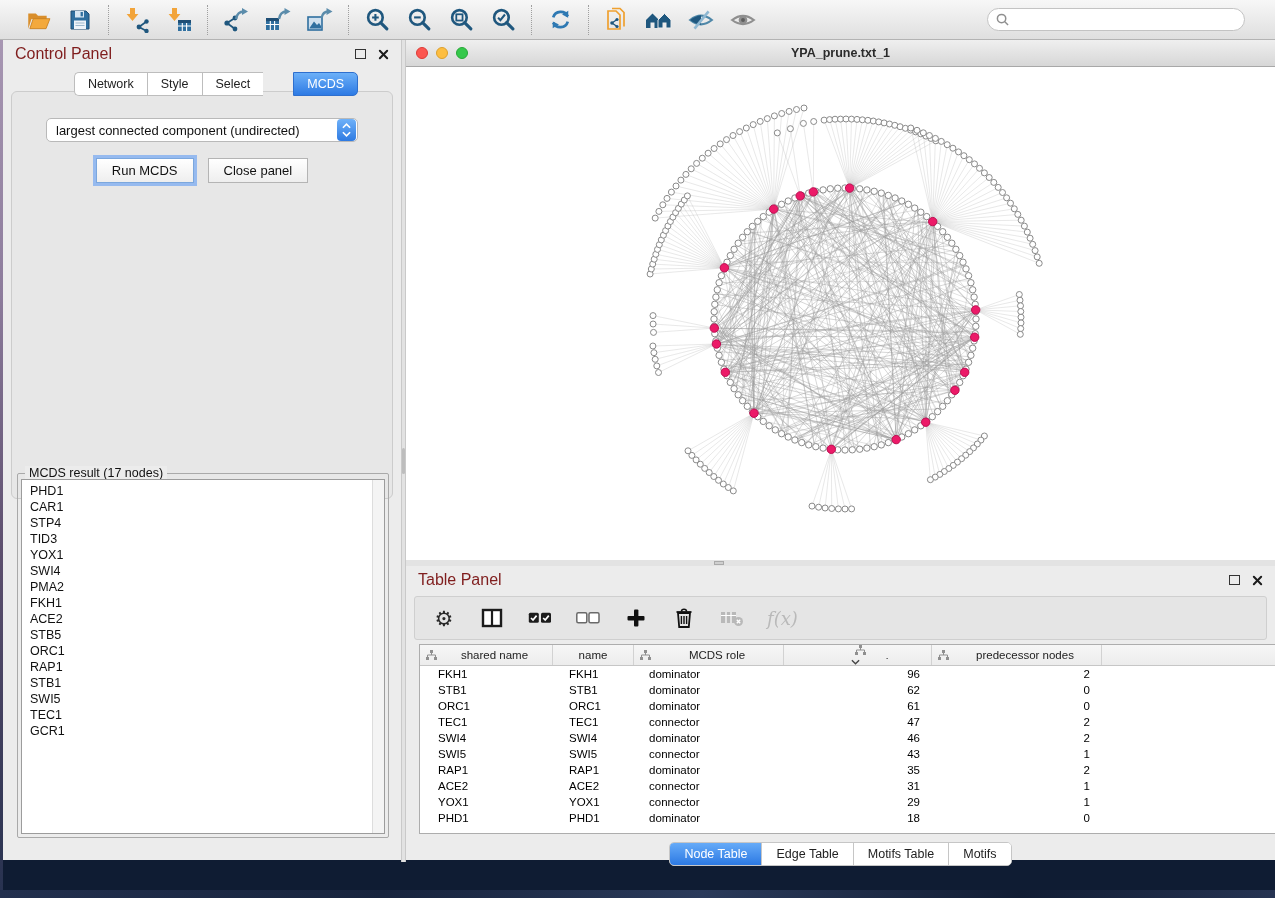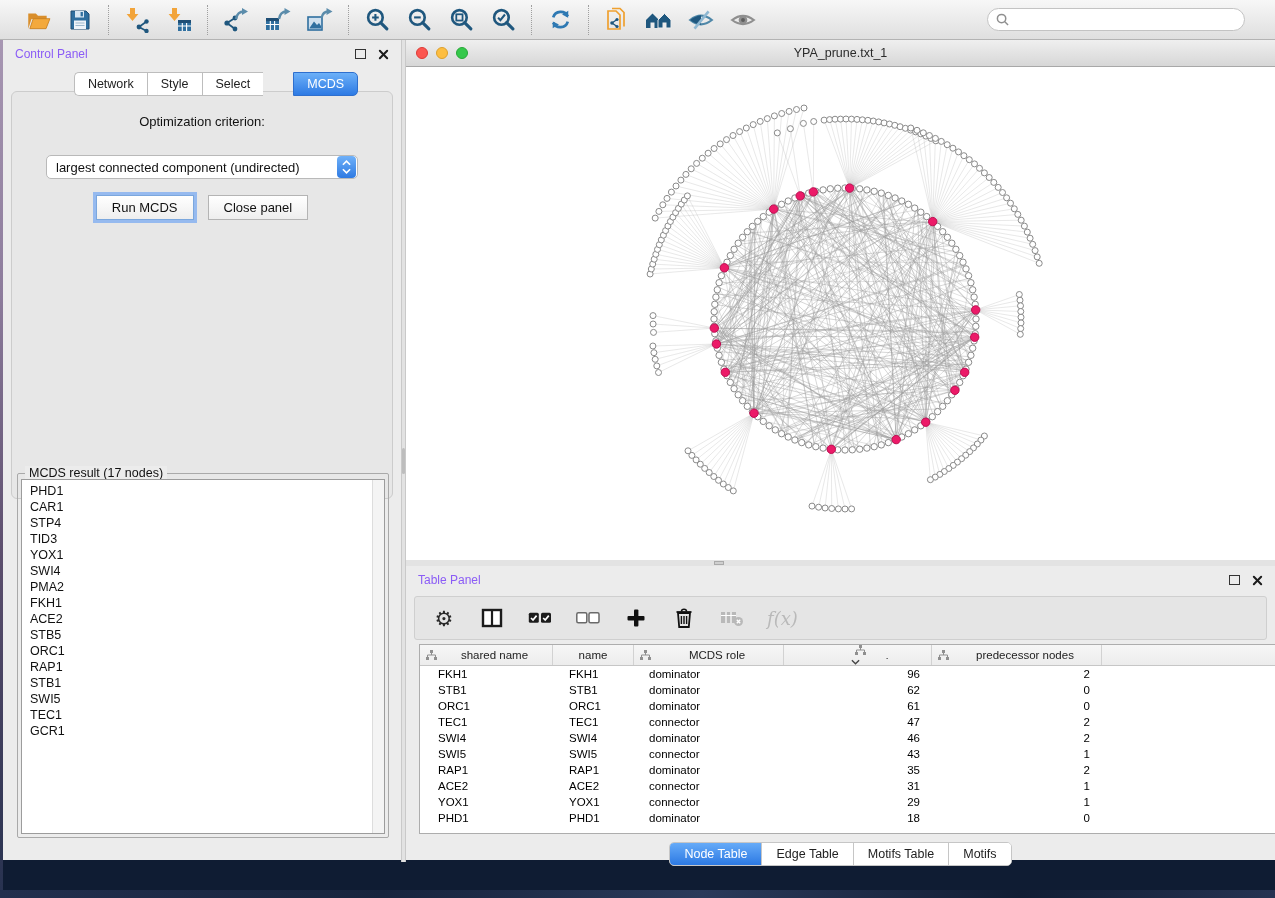--- a/index.html
+++ b/index.html
@@ -21,21 +21,21 @@
   .tb-sep { width:1px; height:30px; border-left:1px dotted #9f9f9f; }
   .tb-btn { width:28px; height:28px; display:flex; align-items:center; justify-content:center; cursor:default; }
   .tb-spacer { flex:1; }
   .searchbox { width:258px; height:23px; background:#fff; border:1px solid #c3c3c3; border-radius:12px;
     display:flex; align-items:center; padding:0 8px; margin-right:20px; }
   .searchbox input { border:none; outline:none; flex:1; font-size:12px; margin-left:6px; background:transparent; }
 
   
   .left-panel { position:absolute; left:3px; top:40px; width:398px; height:820px; background:#ececec; }
   .panel-head { height:28px; display:flex; align-items:center; padding:0 12px; }
-  .panel-title { font-size:12px; color:#8b5cf6; }
+  .panel-title { font-size:16px; color:#7f1d1d; }
   .panel-head .spacer { flex:1; }
   .float-ico { width:11px; height:10px; border:1.6px solid #333; margin-right:12px; cursor:default; }
   .ctl-tabs { display:flex; justify-content:center; margin-top:4px; position:relative; z-index:2; }
   .ctl-tab { font-size:12.5px; padding:4px 13px; background:#fff; border:1px solid #bdbdbd; border-right:none; color:#222; cursor:default; }
   .ctl-tab:first-child { border-radius:5px 0 0 5px;margin-left:28px; }
   .ctl-tab:last-child { border-right:1px solid #bdbdbd; border-radius:0 5px 5px 0; }
   .ctl-tab.sel { background:linear-gradient(#6cb0f8,#2d7ae4); color:#fff; border-color:#2e6fce;margin-left:30px; }
   .ctl-body { position:absolute; left:8px; top:51px; width:382px; height:408px;
     background:#e7e7e7; border:1px solid #cccccc; border-radius:6px; }
   .opt-label { text-align:center; font-size:13px; color:#111; margin-top:22px; }
@@ -64,21 +64,21 @@
   .hsplit .grip { position:absolute; left:308px; top:1px; width:10px; height:4px; background:#cfcfcf; border:1px solid #aaa; }
 
   
   .net-window { position:absolute; left:406px; top:40px; width:869px; height:520px; background:#fff; }
   .net-titlebar { height:27px; background:linear-gradient(#efefef,#d7d7d7); border-bottom:1px solid #a8a8a8;
     display:flex; align-items:center; padding:0 10px; position:relative; }
   .tl { width:12px; height:12px; border-radius:50%; margin-right:8px; cursor:default; }
   .tl.red { background:#fc5650; border:1px solid #dd3b36; }
   .tl.yel { background:#fdbe41; border:1px solid #dda02c; }
   .tl.grn { background:#35c84b; border:1px solid #27a837; }
-  .net-title { position:absolute; left:0; right:0; text-align:center; font-size:12.5px; font-weight:400; color:#2b2b2b; pointer-events:none; }
+  .net-title { position:absolute; left:0; right:0; text-align:center; font-size:12.5px; font-weight:700; color:#2b2b2b; pointer-events:none; }
   .net-canvas { position:absolute; left:0; top:27px; width:869px; height:493px; background:#fff; }
 
   
   .table-panel { position:absolute; left:406px; top:566px; width:869px; height:294px; background:#ececec; }
   .tp-toolbar { position:absolute; left:8px; top:30px; width:853px; height:44px; background:#e5e5e5;
     border:1px solid #cfcfcf; border-radius:3px; display:flex; align-items:center; gap:22px; padding:0 16px; }
   .tp-ico { display:flex; align-items:center; justify-content:center; width:26px; height:26px; cursor:default; }
   .gear-glyph { font-size:21px; color:#2a2a2a; line-height:1; }
   .fx-text { font-family:"DejaVu Serif", serif; font-style:italic; font-size:18px; color:#b9b9b9; }
 
@@ -283,21 +283,20 @@
           <line class="xmark" x1="10" y1="2" x2="2" y2="10"></line>
       </svg>
     </div>
     <div class="ctl-tabs">
         <div class="ctl-tab">Network</div>
         <div class="ctl-tab">Style</div>
         <div class="ctl-tab">Select</div>
         <div class="ctl-tab sel">MCDS</div>
       </div>
     <div class="ctl-body">
-      <div class="opt-label">Optimization criterion:</div>
       <div class="dropdown">
         <span class="dd-text">largest connected component (undirected)</span>
         <span class="dd-stepper">
           <svg width="9" height="6" viewBox="0 0 10 6">
               <path d="M1 5 L5 1 L9 5" fill="none" stroke="#fff" stroke-width="1.8"></path>
             </svg>
           <svg width="9" height="6" viewBox="0 0 10 6">
               <path d="M1 1 L5 5 L9 1" fill="none" stroke="#fff" stroke-width="1.8"></path>
             </svg>
         </span>

